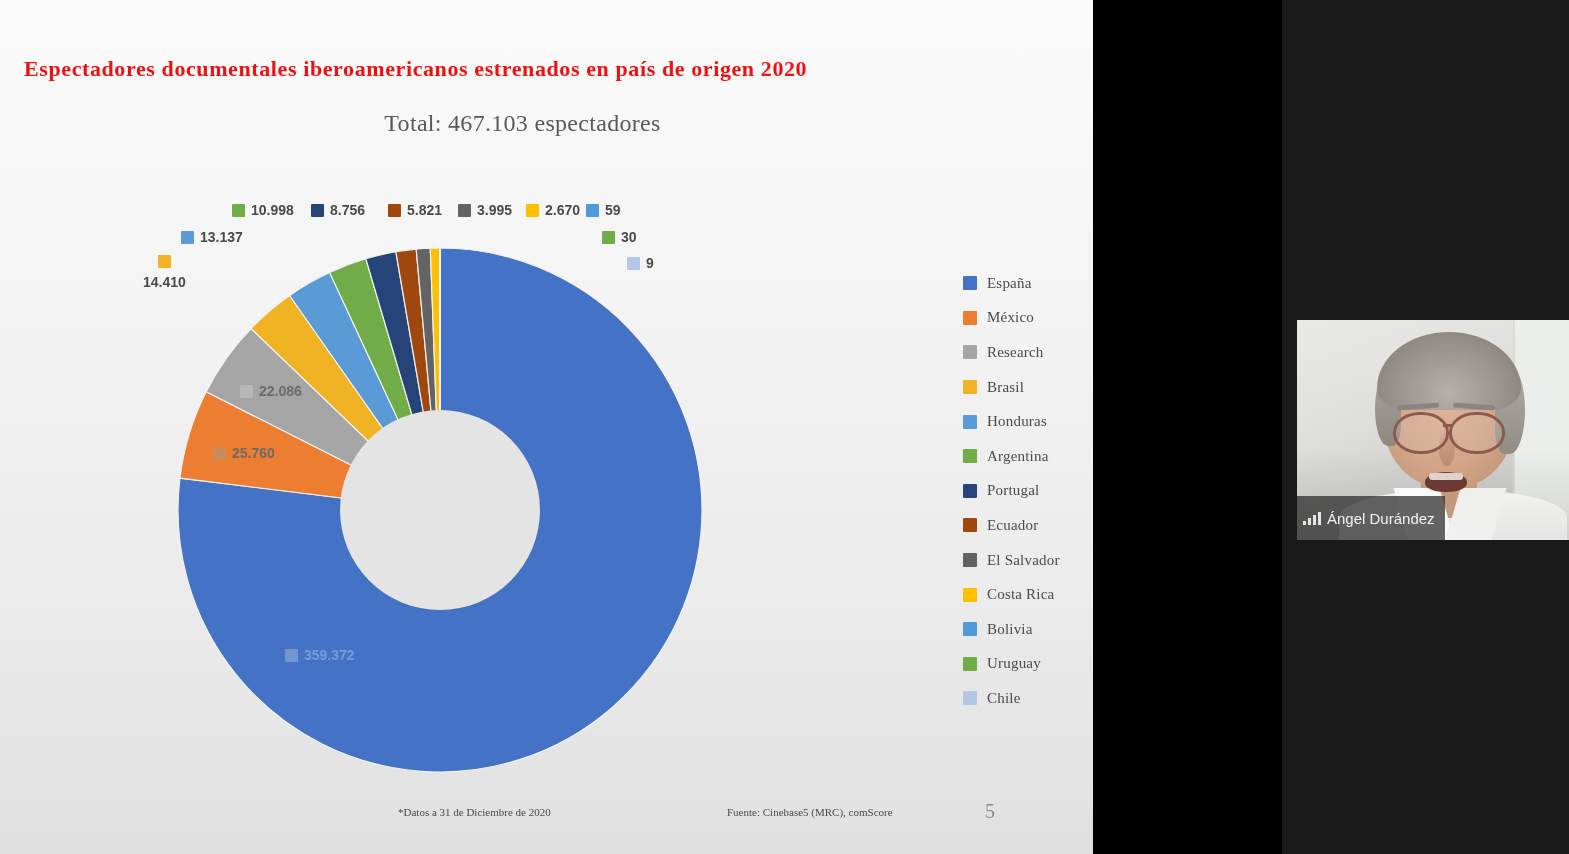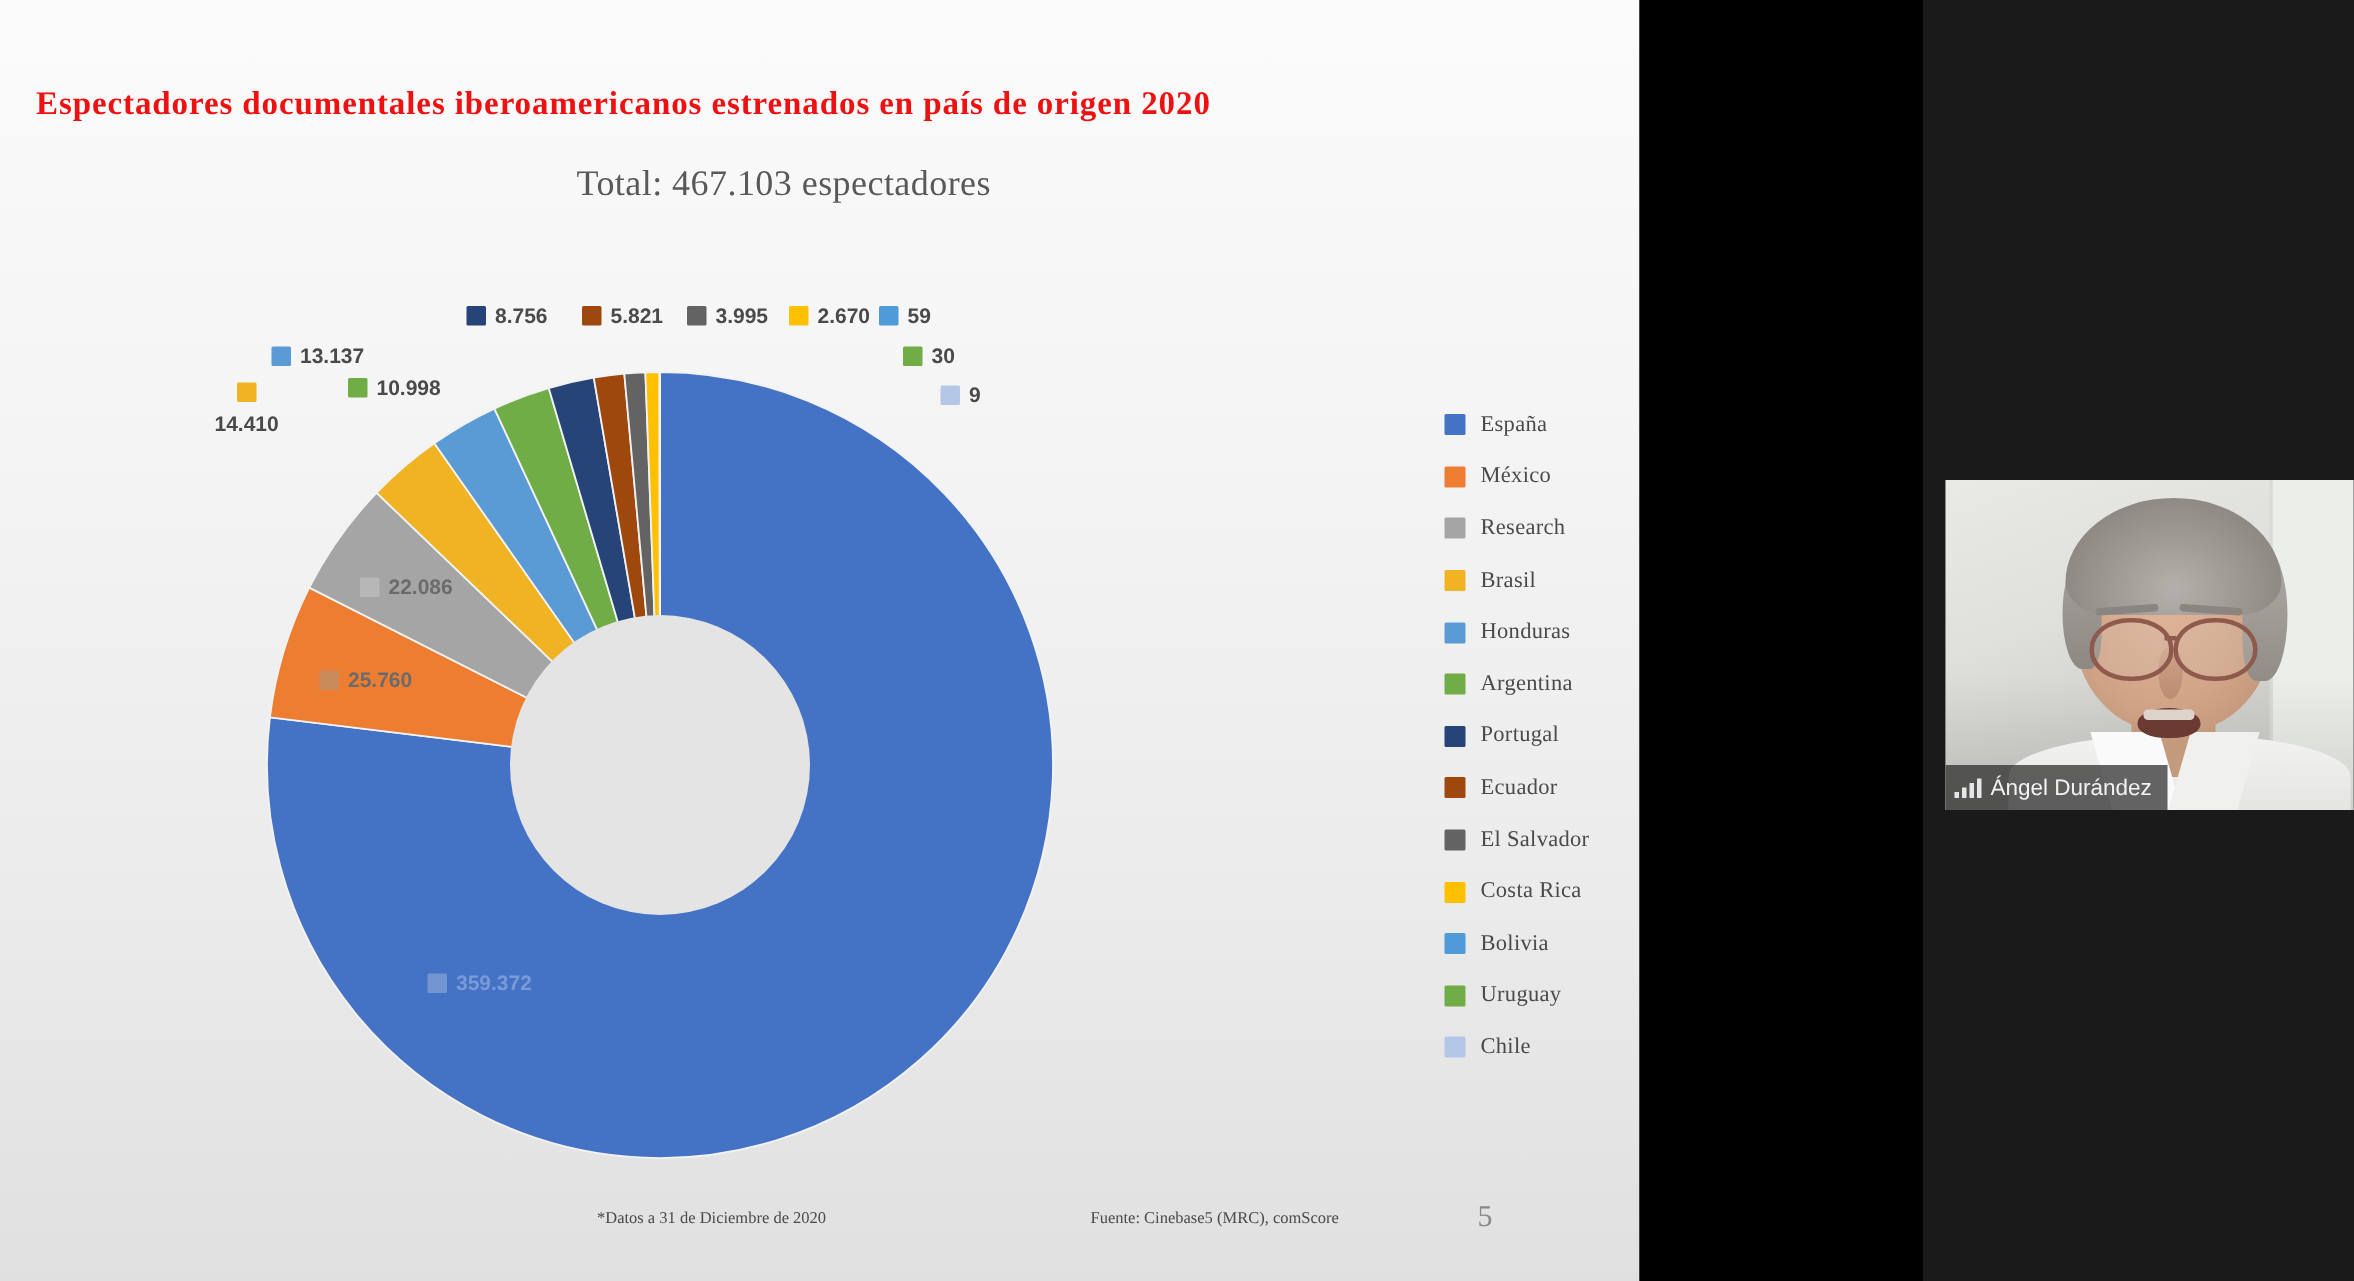--- a/index.html
+++ b/index.html
@@ -111,21 +111,21 @@
   .teeth{position:absolute;left:132px;top:153px;width:34px;height:7px;background:#ddd3cb;border-radius:3px;}
   .shirt{position:absolute;left:42px;top:170px;width:228px;height:60px;
         background:linear-gradient(180deg,#f2f2f0,#e2e2e0);border-radius:46% 46% 0 0;}
   .collar-l{position:absolute;left:104px;top:168px;width:46px;height:52px;background:#fafafa;
         transform:skewX(16deg);}
   .collar-r{position:absolute;left:156px;top:168px;width:46px;height:52px;background:#f0f0ee;
         transform:skewX(-16deg);}
   .neck{position:absolute;left:124px;top:158px;width:56px;height:40px;background:#c49a7d;}
 
   .name-bar{
-    position:absolute;left:0;bottom:0;height:30px;
+    position:absolute;left:0;bottom:0;height:44px;
     display:flex;align-items:center;gap:6px;padding:0 10px 0 6px;
     background:rgba(40,40,40,.72);
   }
   .sig{display:flex;align-items:flex-end;gap:2px;height:14px;}
   .sig i{display:block;width:3px;background:#e6e6e6;}
   .sig i:nth-child(1){height:4px;}
   .sig i:nth-child(2){height:7px;}
   .sig i:nth-child(3){height:10px;}
   .sig i:nth-child(4){height:13px;}
   .name-text{font-family:"Liberation Sans", sans-serif;font-size:15px;color:#f2f2f2;white-space:nowrap;}
@@ -154,21 +154,21 @@
             <path d="M 262 262 L 238.19826046367058 1.0833903427289897 A 262 262 0 0 1 252.24708951089946 0.18158823911636546 Z" fill="#636363" stroke="#f2f2f2" stroke-width="1.2"></path>
             <path d="M 262 262 L 252.24708951089946 0.18158823911636546 A 262 262 0 0 1 261.6546221727908 0.00022764483844639471 Z" fill="#ffc000" stroke="#f2f2f2" stroke-width="1.2"></path>
             <path d="M 262 262 L 261.6546221727908 0.00022764483844639471 A 262 262 0 0 1 261.86255368832144 0.0000360524616667135 Z" fill="#4f9bd9" stroke="#f2f2f2" stroke-width="1.2"></path>
             <path d="M 262 262 L 261.86255368832144 0.0000360524616667135 A 262 262 0 0 1 261.96828161900436 0.0000019199536041014653 Z" fill="#70ad47" stroke="#f2f2f2" stroke-width="1.2"></path>
             <path d="M 262 262 L 261.96828161900436 0.0000019199536041014653 A 262 262 0 0 1 261.99999999999994 0 Z" fill="#b4c7e7" stroke="#f2f2f2" stroke-width="1.2"></path>
           </g>
         <circle class="hole" cx="262" cy="262" r="100"></circle>
       </svg>
     </div>
 
-    <div class="dlabel" style="left:232px;top:202px;margin-top:48px;">
+    <div class="dlabel" style="left:232px;top:202px;">
       <span class="sw" style="background:#70ad47"></span>
       <span>10.998</span>
     </div>
     <div class="dlabel" style="left:311px;top:202px;">
       <span class="sw" style="background:#264478"></span>
       <span>8.756</span>
     </div>
     <div class="dlabel" style="left:388px;top:202px;">
       <span class="sw" style="background:#9e480e"></span>
       <span>5.821</span>

